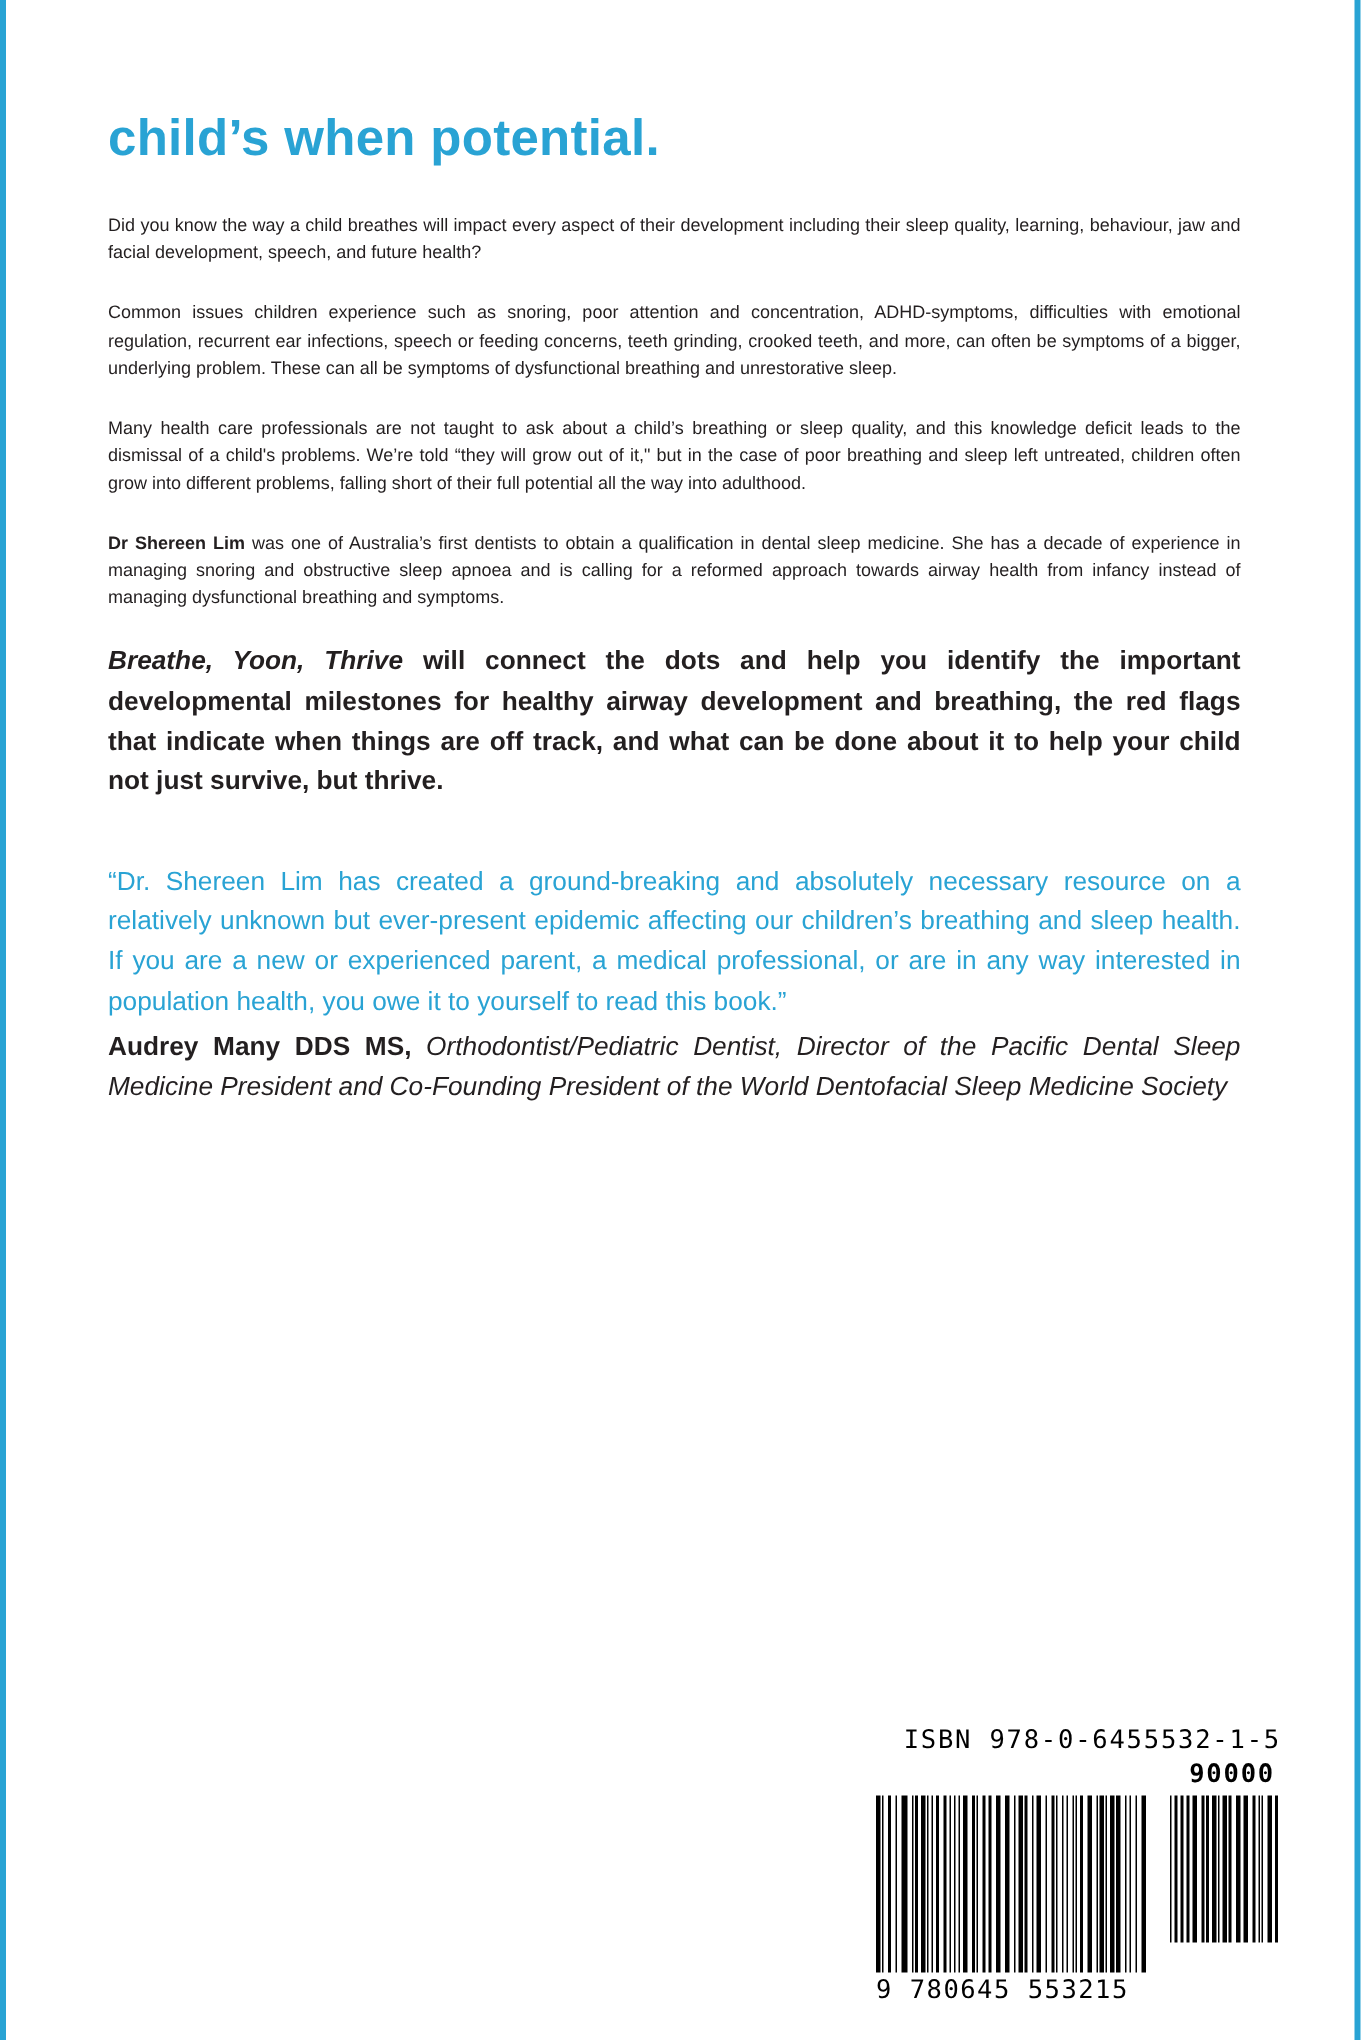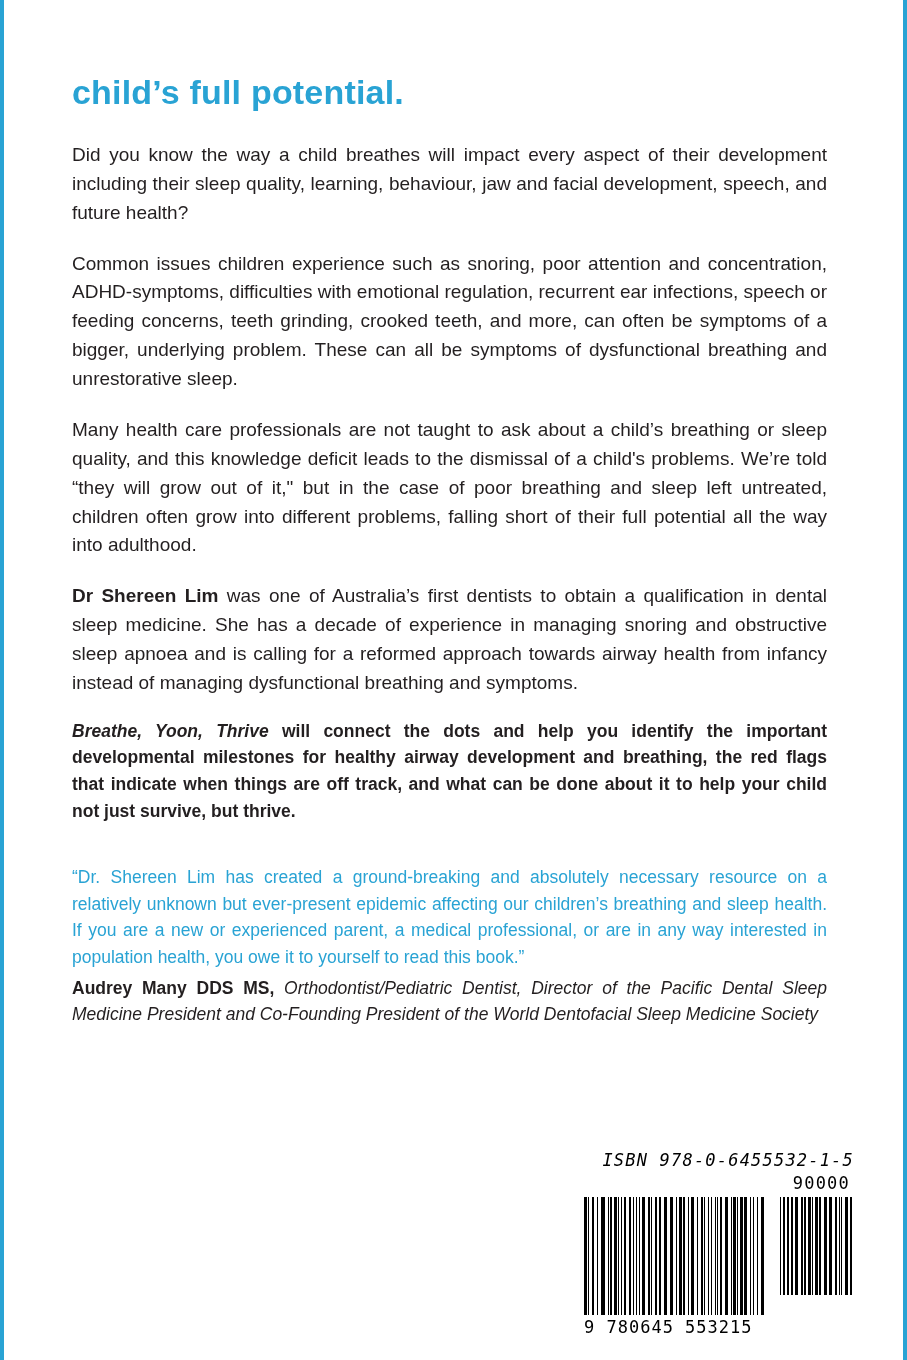--- a/index.html
+++ b/index.html
@@ -50,21 +50,21 @@
     text-align: justify;
     text-justify: inter-word;
   }
   h1.headline .last-line {
     display: block;
     text-align: left;
   }
 
   p.body {
     margin: 0 0 22px 0;
-    font-size: 19px;
+    font-size: 12px;
     line-height: 1.52;
     color: #231f20;
     text-align: justify;
     text-justify: inter-word;
   }
   p.body.tight { margin-bottom: 20px; }
 
   .bold-name { font-weight: bold; }
 
   p.promise {
@@ -109,29 +109,29 @@
     width: 270px;
     font-family: "DejaVu Sans Mono", monospace;
   }
   .isbn-text {
     font-size: 17px;
     letter-spacing: 1.2px;
     color: #000;
     text-align: right;
     margin: 0 0 3px 0;
     white-space: nowrap;
-    font-style: italic;
   }
   .supp-text {
     font-size: 17px;
     letter-spacing: 1.2px;
     color: #000;
     text-align: right;
     margin: 0 0 4px 0;
     padding-right: 4px;
+    font-weight: bold;
   }
   .bars-wrap {
     position: relative;
     height: 120px;
   }
   .bars-main {
     position: absolute;
     left: 0;
     top: 0;
     width: 182px;
@@ -167,21 +167,21 @@
 <body>
 
 <div class="page">
 
   <div class="edge-rule left"></div>
   <div class="edge-rule right"></div>
 
   <div class="content">
 
     <h1 class="headline">
-      <span class="last-line">child’s full potential.</span>
+      <span class="last-line">child’s when potential.</span>
     </h1>
 
     <p class="body">Did you know the way a child breathes will impact every aspect of their development including their sleep quality, learning, behaviour, jaw and facial development, speech, and future health?</p>
     <p class="body">Common issues children experience such as snoring, poor attention and concentration, ADHD-symptoms, difficulties with emotional regulation, recurrent ear infections, speech or feeding concerns, teeth grinding, crooked teeth, and more, can often be symptoms of a bigger, underlying problem.  These can all be symptoms of dysfunctional breathing and unrestorative sleep.</p>
     <p class="body">Many health care professionals are not taught to ask about a child’s breathing or sleep quality, and this knowledge deficit leads to the dismissal of a child's problems. We’re told “they will grow out of it," but in the case of poor breathing and sleep left untreated, children often grow into different problems, falling short of their full potential all the way into adulthood.</p>
 
     <p class="body tight"><span class="bold-name">Dr Shereen Lim</span><span> was one of Australia’s first dentists to obtain a qualification in dental sleep medicine. She has a decade of experience in managing snoring and obstructive sleep apnoea and is calling for a reformed approach towards airway health from infancy instead of managing dysfunctional breathing and symptoms.</span></p>
 
     <p class="promise"><span class="title-italic">Breathe, Yoon, Thrive</span><span> will connect the dots and help you identify the important developmental milestones for healthy airway development and breathing, the red flags that indicate when things are off track, and what can be done about it to help your child not just survive, but thrive.</span></p>
 

